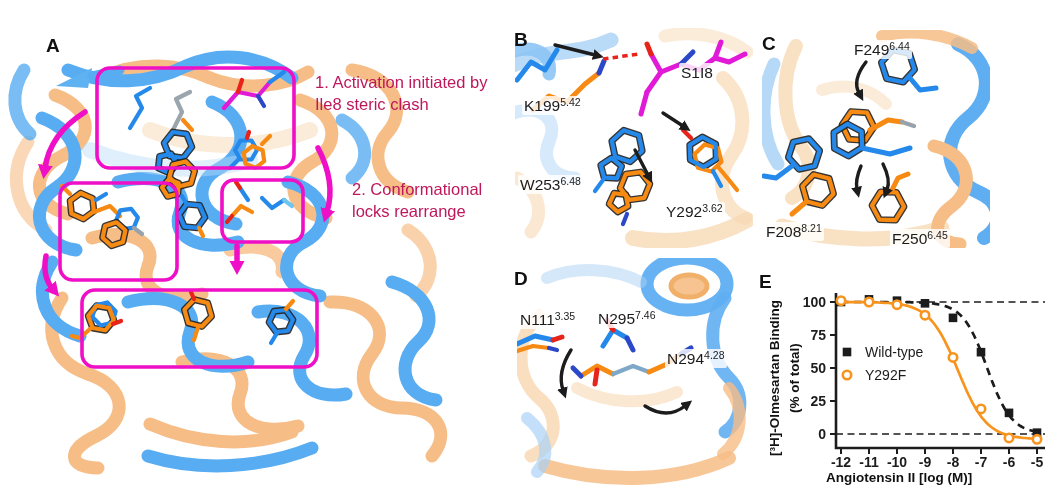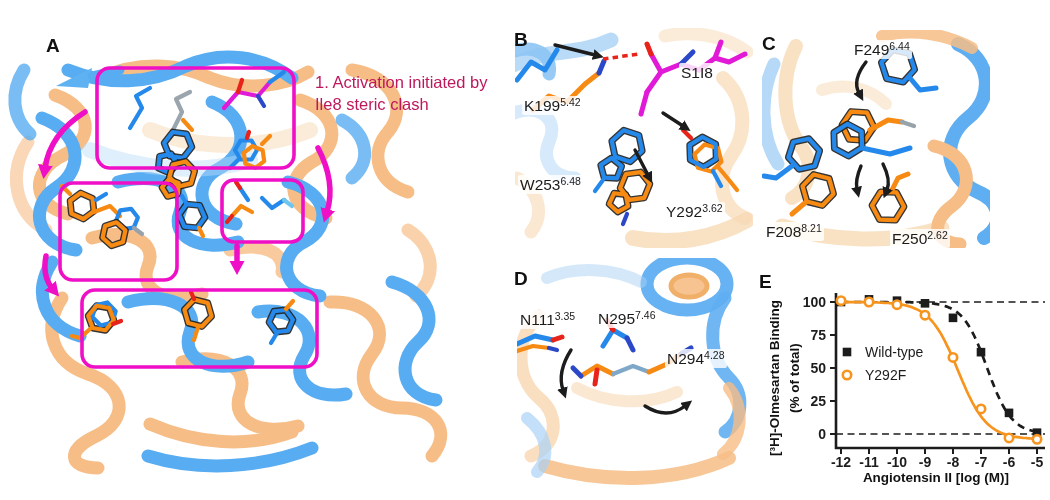--- a/index.html
+++ b/index.html
@@ -4,21 +4,21 @@
 <style>
   html,body{margin:0;padding:0;background:#fff}
   .fig{position:relative;width:1050px;height:500px;background:#fff;overflow:hidden;
        font-family:"Liberation Sans",sans-serif;color:#1b1b1b}
   .fig svg{position:absolute;overflow:hidden}
   .plabel{position:absolute;font-weight:bold;font-size:19px;color:#111;line-height:1}
   .ann{position:absolute;font-size:16.5px;line-height:1.32;color:#be185d}
   .reslabel{position:absolute;font-size:15.5px;color:#1b1b1b;white-space:nowrap;
             background:rgba(255,255,255,.82);padding:0 2px;border-radius:2px;line-height:1.15}
   .reslabel .sup{font-size:10.5px;vertical-align:5px}
-  .xlab{position:absolute;font-weight:bold;font-size:13.5px;color:#111;text-align:center}
+  .xlab{position:absolute;font-weight:bold;font-size:13.5px;color:#111;}
   .ylab{position:absolute;font-weight:bold;font-size:13.5px;color:#111;text-align:center;
         line-height:1.45;transform:rotate(-90deg)}
   .rib{fill:none;stroke-linecap:round;stroke-linejoin:round}
   .stick{fill:none;stroke-linecap:round;stroke-linejoin:round;stroke-width:4.2}
   .stick5{fill:none;stroke-linecap:round;stroke-linejoin:round;stroke-width:5}
   .ring{fill:none;stroke-width:4.2;stroke-linejoin:round}
   .u{fill:none;stroke:#1f1f1f;stroke-width:6.9;stroke-linejoin:round;opacity:.9}
   .arrow{fill:none;stroke:#1c1c1c;stroke-width:3.4;stroke-linecap:round}
   .tick{font:bold 14px "Liberation Sans",sans-serif;fill:#1c1c1c}
   .leg{font:14px "Liberation Sans",sans-serif;fill:#1c1c1c}
@@ -268,29 +268,30 @@
     </g>
   </svg>
 
   <div class="plabel" style="left:46px;top:36px">A</div>
   <div class="plabel" style="left:514px;top:30px">B</div>
   <div class="plabel" style="left:762px;top:34px">C</div>
   <div class="plabel" style="left:514px;top:269px">D</div>
   <div class="plabel" style="left:759px;top:272px">E</div>
 
   <div class="ann" style="left:315px;top:72px;width:178px">1. Activation initiated by Ile8 steric clash</div>
+  <div class="ann" style="left:352px;top:179px;width:162px">2. Conformational locks rearrange</div>
 
   <div class="reslabel" style="left:679px;top:63px"><span>S1I8</span><span class="sup"></span></div>
   <div class="reslabel" style="left:522px;top:96px"><span>K199</span><span class="sup">5.42</span></div>
   <div class="reslabel" style="left:518px;top:175px"><span>W253</span><span class="sup">6.48</span></div>
   <div class="reslabel" style="left:664px;top:202px"><span>Y292</span><span class="sup">3.62</span></div>
 
   <div class="reslabel" style="left:852px;top:40px"><span>F249</span><span class="sup">6.44</span></div>
   <div class="reslabel" style="left:764px;top:222px"><span>F208</span><span class="sup">8.21</span></div>
-  <div class="reslabel" style="left:890px;top:229px"><span>F250</span><span class="sup">2.62</span></div>
+  <div class="reslabel" style="left:890px;top:229px"><span>F250</span><span class="sup">6.45</span></div>
 
   <div class="reslabel" style="left:518px;top:310px"><span>N111</span><span class="sup">3.35</span></div>
   <div class="reslabel" style="left:596px;top:309px"><span>N295</span><span class="sup">7.46</span></div>
   <div class="reslabel" style="left:665px;top:349px"><span>N294</span><span class="sup">4.28</span></div>
 
   <svg style="left:755px;top:265px" width="298" height="235" viewBox="0 0 298 235">
       <line x1="81" y1="37" x2="290" y2="37" stroke="#1C1C1C" stroke-width="1.7" stroke-dasharray="7 4.5"></line>
       <line x1="81" y1="169" x2="290" y2="169" stroke="#1C1C1C" stroke-width="1.7" stroke-dasharray="7 4.5"></line>
       <path d="M86.0,37.0L88.0,37.0L89.9,37.0L91.9,37.0L93.8,37.0L95.8,37.0L97.8,37.0L99.7,37.0L101.7,37.0L103.6,37.0L105.6,37.0L107.6,37.0L109.5,37.0L111.5,37.0L113.4,37.0L115.4,37.0L117.4,37.0L119.3,37.0L121.3,37.0L123.2,37.0L125.2,37.0L127.2,37.0L129.1,37.0L131.1,37.0L133.0,37.0L135.0,37.0L137.0,37.1L138.9,37.1L140.9,37.1L142.8,37.1L144.8,37.1L146.8,37.1L148.7,37.1L150.7,37.2L152.6,37.2L154.6,37.2L156.6,37.3L158.5,37.3L160.5,37.4L162.4,37.4L164.4,37.5L166.4,37.6L168.3,37.7L170.3,37.8L172.2,37.9L174.2,38.1L176.2,38.3L178.1,38.5L180.1,38.8L182.0,39.1L184.0,39.5L186.0,39.9L187.9,40.4L189.9,41.0L191.8,41.6L193.8,42.4L195.8,43.3L197.7,44.3L199.7,45.5L201.6,46.9L203.6,48.5L205.6,50.3L207.5,52.4L209.5,54.7L211.4,57.3L213.4,60.3L215.4,63.5L217.3,67.1L219.3,71.0L221.2,75.2L223.2,79.7L225.2,84.5L227.1,89.5L229.1,94.7L231.0,100.0L233.0,105.3L235.0,110.6L236.9,115.8L238.9,120.8L240.8,125.6L242.8,130.2L244.8,134.4L246.7,138.4L248.7,142.0L250.6,145.3L252.6,148.3L254.6,150.9L256.5,153.3L258.5,155.4L260.4,157.2L262.4,158.9L264.4,160.3L266.3,161.5L268.3,162.6L270.2,163.5L272.2,164.3L274.2,165.0L276.1,165.5L278.1,166.0L280.0,166.5L282.0,166.8" fill="none" stroke="#1C1C1C" stroke-width="2.7" stroke-dasharray="7.5 5.5"></path>
       <path d="M86.0,37.0L88.0,37.0L89.9,37.1L91.9,37.1L93.8,37.1L95.8,37.1L97.8,37.1L99.7,37.1L101.7,37.1L103.6,37.1L105.6,37.2L107.6,37.2L109.5,37.2L111.5,37.2L113.4,37.3L115.4,37.3L117.4,37.3L119.3,37.4L121.3,37.5L123.2,37.5L125.2,37.6L127.2,37.7L129.1,37.8L131.1,37.9L133.0,38.0L135.0,38.2L137.0,38.3L138.9,38.5L140.9,38.8L142.8,39.0L144.8,39.3L146.8,39.6L148.7,40.0L150.7,40.4L152.6,40.9L154.6,41.5L156.6,42.1L158.5,42.9L160.5,43.7L162.4,44.6L164.4,45.6L166.4,46.8L168.3,48.1L170.3,49.6L172.2,51.3L174.2,53.1L176.2,55.2L178.1,57.5L180.1,60.0L182.0,62.7L184.0,65.7L186.0,68.9L187.9,72.4L189.9,76.1L191.8,80.1L193.8,84.2L195.8,88.5L197.7,93.0L199.7,97.6L201.6,102.3L203.6,107.0L205.6,111.7L207.5,116.3L209.5,120.8L211.4,125.2L213.4,129.5L215.4,133.5L217.3,137.3L219.3,140.9L221.2,144.2L223.2,147.3L225.2,150.2L227.1,152.8L229.1,155.1L231.0,157.3L233.0,159.2L235.0,161.0L236.9,162.5L238.9,163.9L240.8,165.2L242.8,166.3L244.8,167.2L246.7,168.1L248.7,168.9L250.6,169.5L252.6,170.1L254.6,170.6L256.5,171.1L258.5,171.5L260.4,171.8L262.4,172.1L264.4,172.4L266.3,172.7L268.3,172.9L270.2,173.0L272.2,173.2L274.2,173.3L276.1,173.5L278.1,173.6L280.0,173.7L282.0,173.7" fill="none" stroke="#F7941E" stroke-width="2.7"></path>

